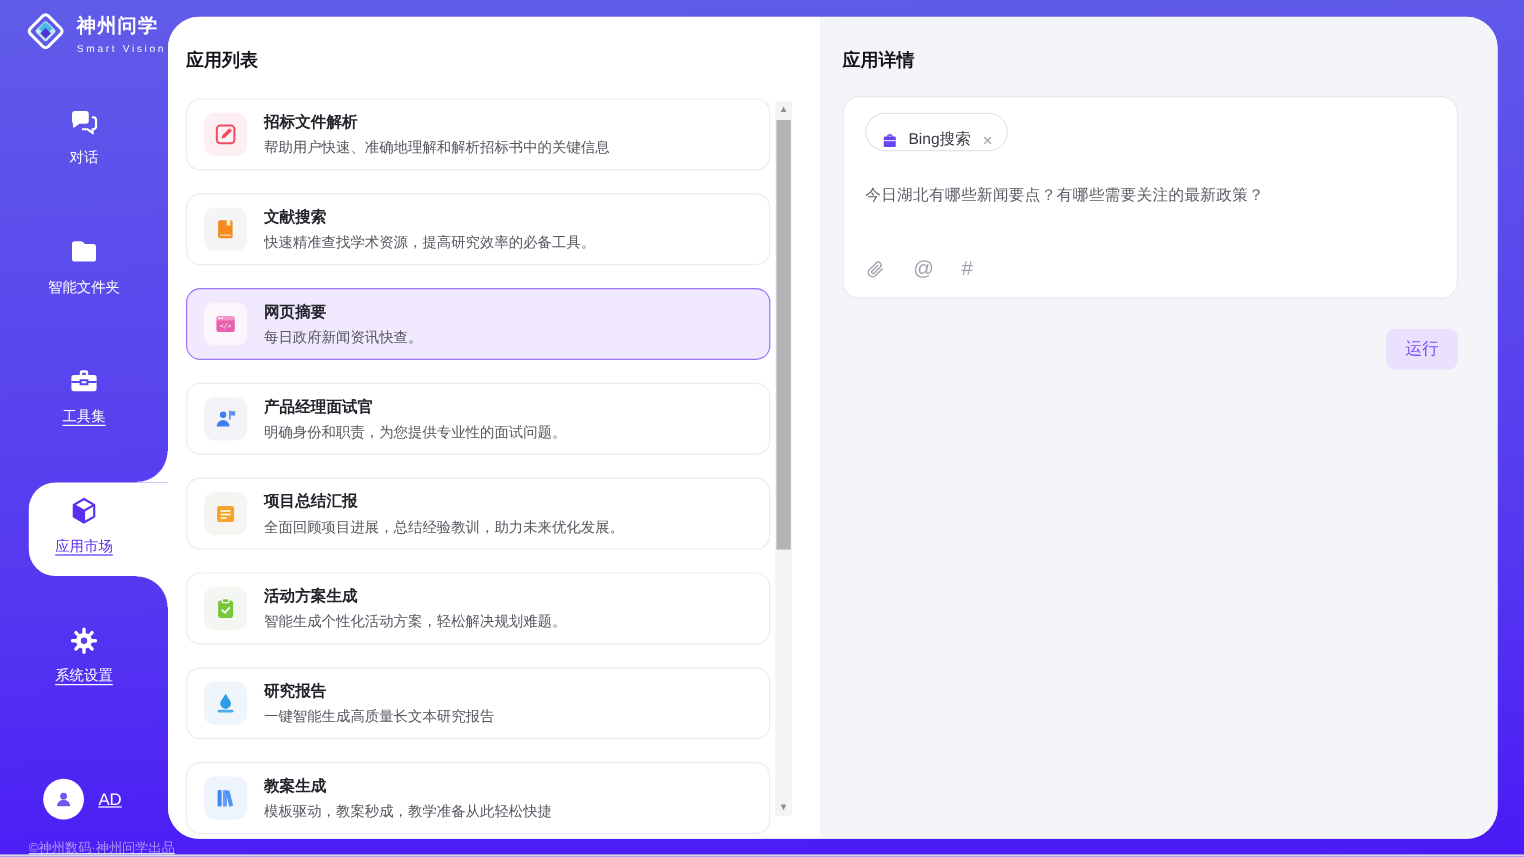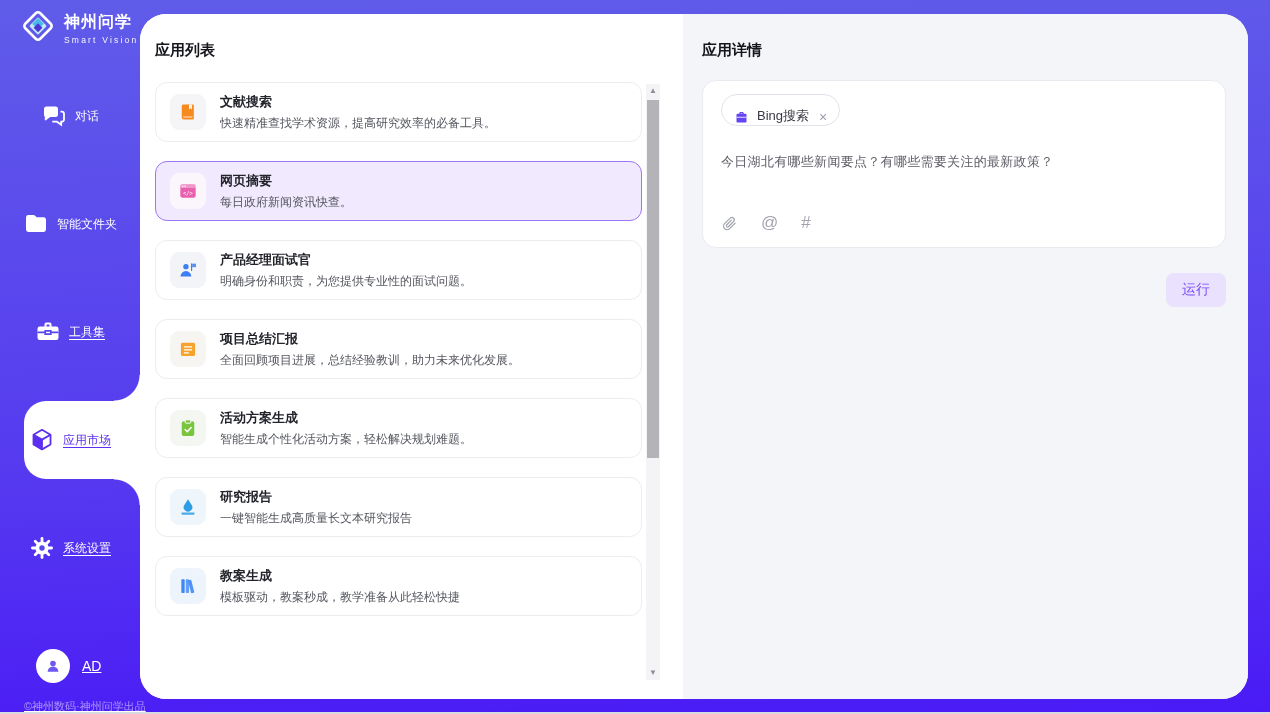--- a/index.html
+++ b/index.html
@@ -9,21 +9,21 @@
     background:linear-gradient(178deg, var(--sidebar-top,#605ce9) 0%, #5538f0 65%, var(--sidebar-bottom,#4a1af6) 100%);
     position:relative;
   }
 
   
   .sidebar { position:absolute; left:0; top:0; width:140px; height:100%; color:#fff; z-index:1; }
   .logo { display:flex; align-items:center; gap:8px; padding:8px 0 0 20px; }
   .logo-title { font-size:16px; font-weight:700; letter-spacing:1px; }
   .logo-subtitle { font-size:8.5px; letter-spacing:2.2px; margin-top:2px; opacity:.95; }
   .nav { margin-top:40px; display:flex; flex-direction:column; gap:52px; }
-  .nav-item { position:relative; height:56px; display:flex; flex-direction:row; align-items:center; justify-content:center; gap:8px; color:#fff; cursor:pointer; }
+  .nav-item { position:relative; height:56px; display:flex; flex-direction:column; align-items:center; justify-content:flex-start; gap:8px; color:#fff; cursor:pointer; }
   .nav-item .nav-icon { position:relative; z-index:1; width:26px; height:26px; display:flex; align-items:center; justify-content:center; }
   .nav-item .nav-label { position:relative; z-index:1; font-size:12px; }
   .nav-item.underlined .nav-label { text-decoration:underline; text-underline-offset:3px; }
   .nav-item .bubble,.nav-item .corner { display:none; }
   .nav-item.active { color:var(--accent,#5b2ff0); }
   .nav-item.active .bubble { display:block; position:absolute; left:24px; right:0; top:-11px; bottom:-11px; background:#fff; border-radius:22px 0 0 22px; }
   .nav-item.active .corner { display:block; position:absolute; right:0; width:26px; height:26px; }
   .nav-item.active .corner-top { top:-37px; background:radial-gradient(circle 26px at 0 0, rgba(0,0,0,0) 25px, #fff 26px); }
   .nav-item.active .corner-bottom { bottom:-37px; background:radial-gradient(circle 26px at 0 100%, rgba(0,0,0,0) 25px, #fff 26px); }
   .sidebar-bottom { position:absolute; left:0; bottom:0; width:140px;text-decoration:underline; }
@@ -44,21 +44,21 @@
   .item-texts { min-width:0; }
   .item-title { font-size:13px; font-weight:700; color:#23242b; }
   .item-desc { font-size:12px; color:#55575f; margin-top:4px; white-space:nowrap; overflow:hidden; }
 
   .scrollbar { position:absolute; right:23px; top:70px; bottom:19px; width:14px; background:#f4f4f6; }
   .sb-arrow { position:absolute; left:0; width:14px; height:14px; color:#8f9096; font-size:8px; line-height:14px; text-align:center; cursor:pointer; }
   .sb-arrow.up { top:0; }
   .sb-arrow.down { bottom:0; }
   .sb-thumb { position:absolute; left:1px; top:16px; width:12px; height:358px; background:#b4b4b8; cursor:pointer; }
 
-  .detail-panel { flex:1; background:var(--detail-bg,#f4f5f8); padding:27px 22px 0 19px; }
+  .detail-panel { flex:1; background:var(--detail-bg,#f4f5f8); padding:27px 33px 0 19px; }
   .prompt-card { margin-top:20px; background:#fff; border:1px solid #e9e9f0; border-radius:14px; padding:13px 18px 14px; }
   .chip { display:inline-flex; align-items:flex-end; gap:8px; height:32px; padding:0 12px; border:1px solid #e2e2ea; border-radius:17px; background:#fff; font-size:13px; color:#383943; cursor:pointer; }
   .chip-icon { color:#6644f4; display:flex; }
   .chip-close { color:#9b9ea6; font-size:14px; margin-left:2px; cursor:pointer; }
   .question { margin-top:24px; height:20px; font-size:13px; color:#5c5d66; letter-spacing:.3px; }
   .attach-row { margin-top:40px; height:20px; display:flex; align-items:center; gap:23px; color:#a2a4ac; }
   .attach { display:flex; align-items:center; font-size:17px; cursor:pointer; }
   .run-row { margin-top:25px; text-align:right; }
   .run-btn { background:var(--run-bg,#e9e1fd); color:var(--run-text,#7a4df6); border:none; border-radius:8px; padding:8px 16px; font-size:14px; cursor:pointer; font-family:inherit;margin-left:23px; }
 
@@ -161,20 +161,32 @@
     </div>
     <div class="copyright">©神州数码·神州问学出品</div>
   </div>
 </div>
 
 <main class="card">
   <section class="list-panel">
     <h2 class="panel-title">应用列表</h2>
     <div class="list" id="app-list">
         <div class="list-item">
+    <span class="tile" style="background: rgb(253, 239, 242); color: rgb(238, 75, 98);">
+            <svg viewBox="0 0 24 24" width="20" height="20">
+              <rect x="3.2" y="3.2" width="17.6" height="17.6" rx="3.5" fill="none" stroke="currentColor" stroke-width="2"></rect>
+              <path fill="currentColor" d="M7.8 16.4l1.2-3.7 6-6a1.5 1.5 0 0 1 2.1 0l.4.4a1.5 1.5 0 0 1 0 2.1l-6 6z"></path>
+            </svg>
+          </span>
+    <div class="item-texts">
+      <div class="item-title">招标文件解析</div>
+      <div class="item-desc">帮助用户快速、准确地理解和解析招标书中的关键信息</div>
+    </div>
+  </div>
+        <div class="list-item">
     <span class="tile" style="background: rgb(245, 245, 247); color: rgb(245, 139, 31);">
             <svg viewBox="0 0 24 24" width="20" height="20">
               <path fill="currentColor" d="M6 3h11.5A1.5 1.5 0 0 1 19 4.5v15a1.5 1.5 0 0 1-1.5 1.5H7A2.5 2.5 0 0 1 4.5 18.5V5A2 2 0 0 1 6 3z"></path>
               <path fill="#fff" d="M13.2 3h3.6v6l-1.8-1.4L13.2 9z" opacity=".9"></path>
               <rect x="6.3" y="17.2" width="11" height="1.7" fill="#fff" opacity=".55"></rect>
             </svg>
           </span>
     <div class="item-texts">
       <div class="item-title">文献搜索</div>
       <div class="item-desc">快速精准查找学术资源，提高研究效率的必备工具。</div>

